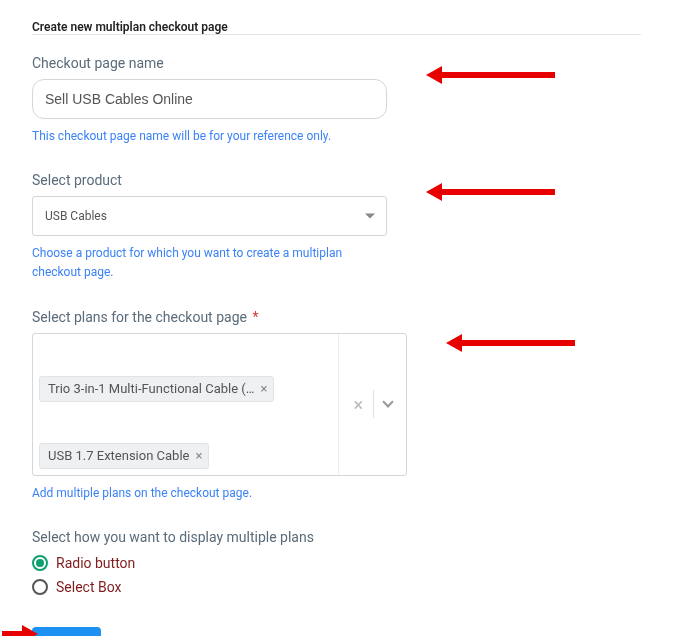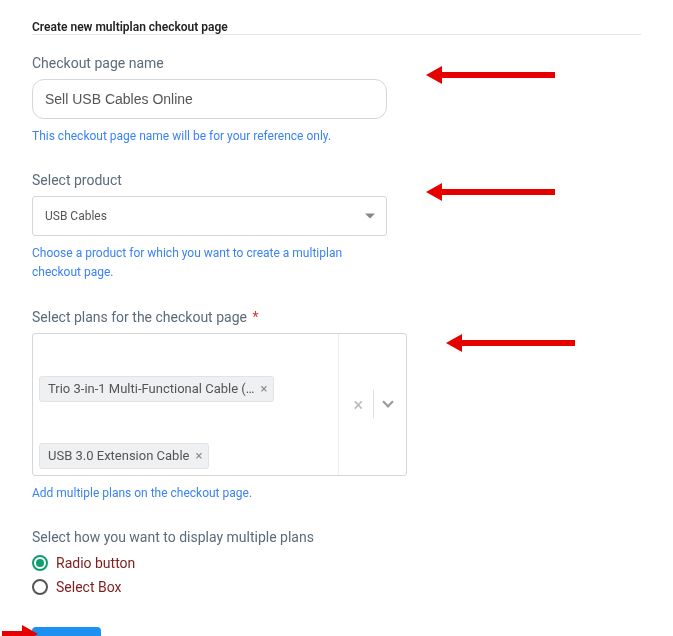--- a/index.html
+++ b/index.html
@@ -254,21 +254,21 @@
     <span>Select plans for the checkout page</span>
     <span class="req">*</span>
   </label>
   <div class="multiselect">
     <div class="chips-area">
       <span class="chip">
         <span>Trio 3-in-1 Multi-Functional Cable (…</span>
         <span class="chip-close">×</span>
       </span>
       <span class="chip">
-        <span>USB 3.0 Extension Cable</span>
+        <span>USB 1.7 Extension Cable</span>
         <span class="chip-close">×</span>
       </span>
     </div>
     <div class="ms-controls">
       <span class="ms-clear">×</span>
       <span class="ms-divider"></span>
       <span class="ms-toggle">
         <span class="ms-chevron"></span>
       </span>
     </div>

